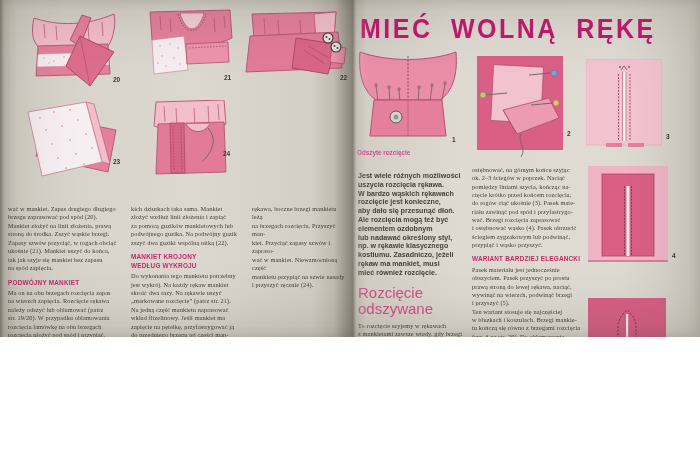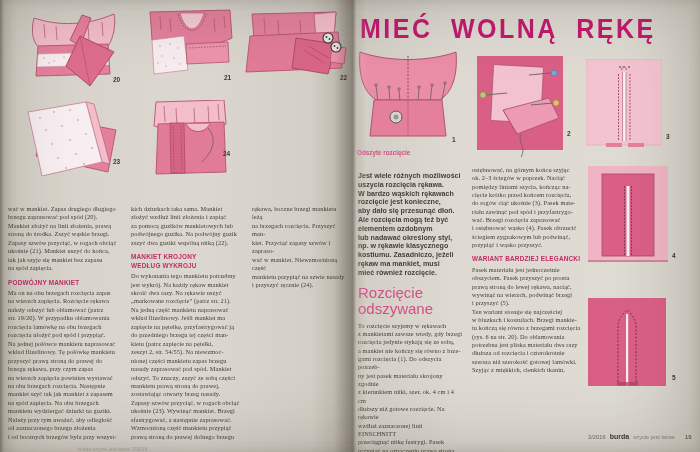--- a/index.html
+++ b/index.html
@@ -1,16 +1,16 @@
 <!DOCTYPE html>
 <html><head>
 <meta charset="utf-8">
 <style>
   html,body{margin:0;padding:0;}
-  .spread{position:relative;width:700px;height:452px;overflow:hidden;
+  .spread{position:relative;width:700px;height:337px;overflow:hidden;
     background:#cfccc3;font-family:"Liberation Serif",serif;}
   .spread::after{content:"";position:absolute;inset:0;pointer-events:none;
     box-shadow:inset 0 0 70px rgba(70,60,52,.28), inset 0 0 12px rgba(60,50,45,.18);}
   .page{position:absolute;top:0;height:452px;}
   .page-left{left:0;width:353px;
     background:linear-gradient(90deg,#8f8a80 0%,#c6c2b9 1.2%,#d6d2c9 5%,#dcd8d0 55%,#d3cfc6 88%,#b4b0a5 99%);}
   .page-right{left:353px;width:347px;
     background:linear-gradient(90deg,#b5b1a6 0%,#d3cfc6 4%,#dedad2 30%,#dedbd3 75%,#d5d1c8 100%);}
   .gutter{position:absolute;left:334px;top:0;width:36px;height:452px;pointer-events:none;
     background:linear-gradient(90deg,rgba(60,48,42,0) 0%,rgba(60,48,42,.30) 46%,rgba(60,48,42,.38) 52%,rgba(250,248,244,.12) 62%,rgba(60,48,42,0) 100%);}

